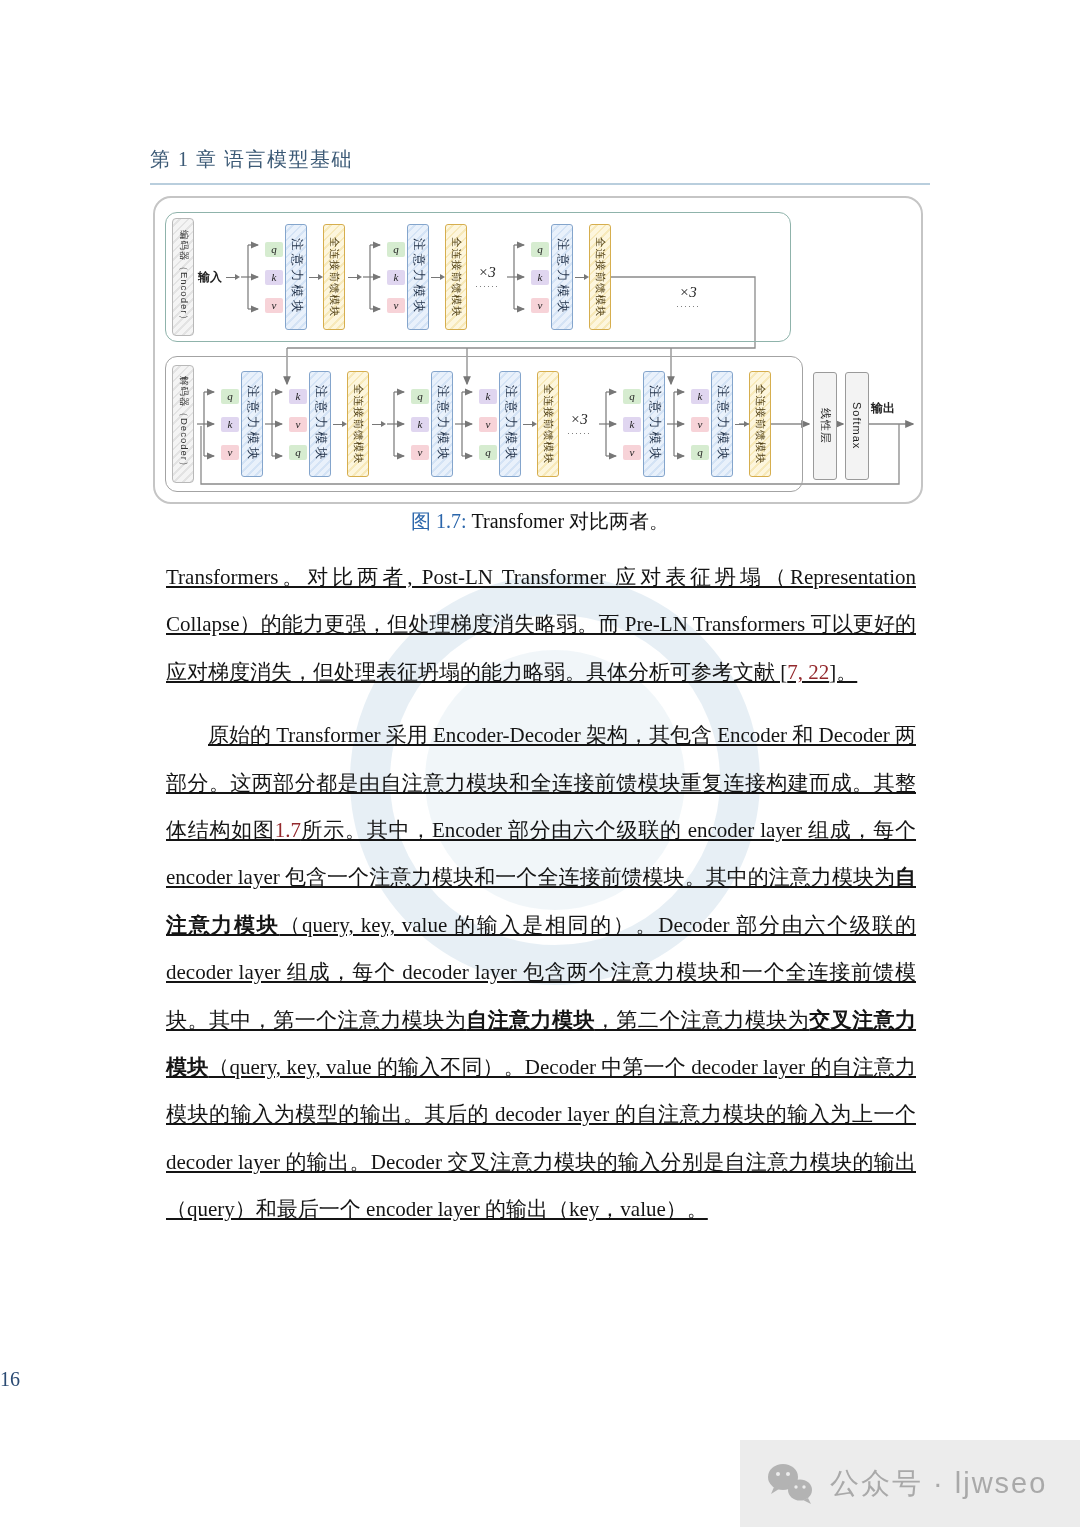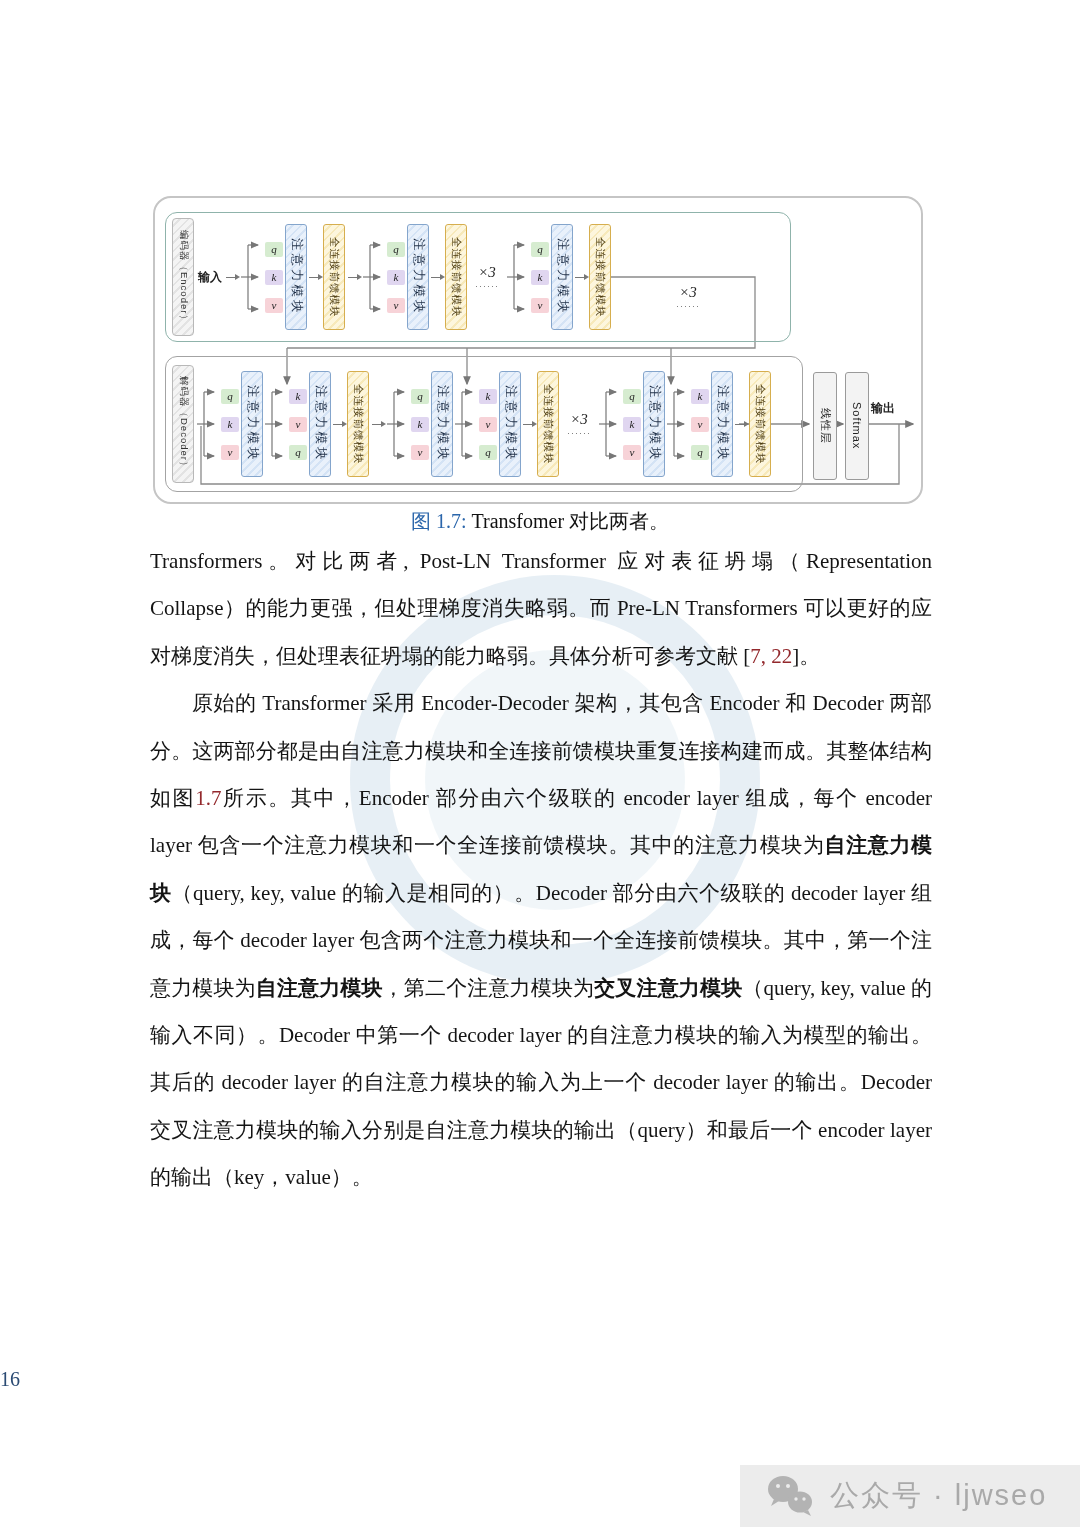--- a/index.html
+++ b/index.html
@@ -50,46 +50,47 @@
   .out-label{left:716px;top:202px;font-size:12px;font-weight:bold;color:#222;}
   .enc-x3{left:516px;top:86px;}
 
   
   .caption{position:absolute;left:0;right:0;top:508px;text-align:center;font-size:20px;color:#111;}
   .caption .cap-label{color:#2b66ab;font-weight:normal;}
 
   
   .body-text{position:absolute;left:150px;right:148px;top:538px;
     font-size:21px;line-height:47.4px;text-align:justify;z-index:2;}
-  .body-text p{margin:0;}
+  .body-text p{margin:16px;text-decoration:underline;}
   .body-text p.indent{text-indent:2em;}
   .ref{color:#93282c;}
   b.term{font-weight:bold;}
 
   
   .seal{position:absolute;left:350px;top:575px;width:330px;height:330px;border-radius:50%;
     border:40px solid rgba(168,196,219,0.28);z-index:1;}
   .seal .inner{position:absolute;left:35px;top:35px;width:260px;height:260px;border-radius:50%;
     background:rgba(168,196,219,0.16);}
 
   
   .pagenum{position:absolute;left:0;right:0;top:1368px;font-size:20px;color:#2a4a73;}
-  .wm-bar{position:absolute;right:0;bottom:0;width:340px;height:62px;background:#ececec;
+  .wm-bar{position:absolute;right:0;bottom:0;width:340px;height:87px;background:#ececec;
     display:flex;align-items:center;gap:14px;padding-left:24px;box-sizing:border-box;}
   .wm-text{font-family:"Liberation Sans","DejaVu Sans",sans-serif;font-size:29px;color:#a9a9a9;letter-spacing:2px;}
 </style>
 </head>
 <body>
 
 <div class="page">
 
   <div class="seal">
       <div class="inner"></div>
     </div>
 
+  <div class="chap-header">第 1 章 语言模型基础</div>
 
   <div class="fig">
 
     <svg class="overlay" width="766" height="304" viewBox="0 0 766 304">
       <defs>
         <marker id="ah" markerWidth="7" markerHeight="6" refX="6" refY="3" orient="auto">
           <polygon points="0 0, 7 3, 0 6" fill="#777"></polygon>
         </marker>
       </defs>
 

